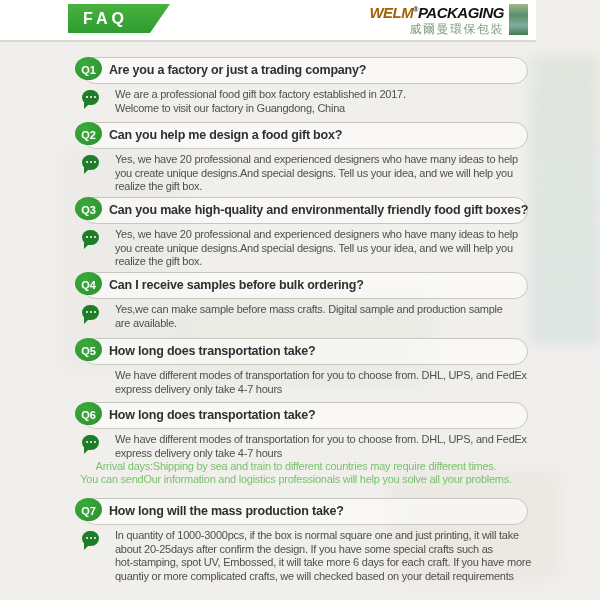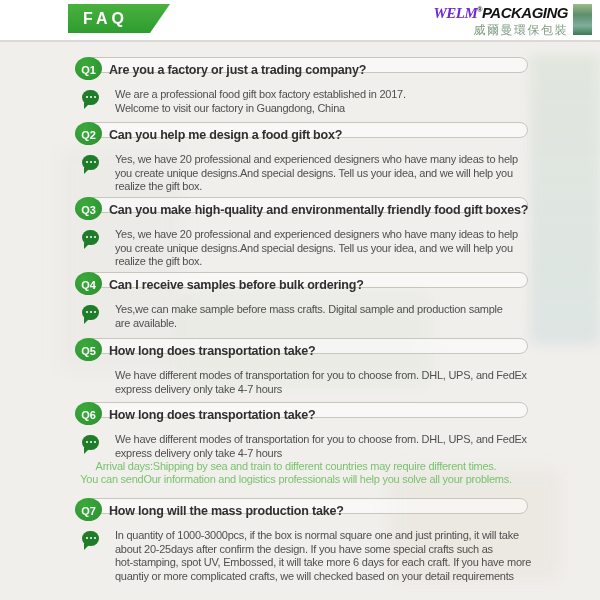--- a/index.html
+++ b/index.html
@@ -3,36 +3,36 @@
 <meta charset="utf-8">
 <style>
   html,body{margin:0;padding:0;}
   body{
     width:600px;height:600px;overflow:hidden;position:relative;
     font-family:"Liberation Sans", sans-serif;
     background:#f1efec;
   }
   
   .header{
-    position:absolute;top:0;left:0;width:600px;height:40px;
+    position:absolute;top:0;left:0;width:536px;height:40px;
     background:#ffffff;border-bottom:2px solid #dcd9d4;z-index:5;
   }
   .faq-banner{
     position:absolute;left:68px;top:4px;width:102px;height:29px;
     background:linear-gradient(180deg,#48b23d,#2f9c31);
     clip-path:polygon(0 0,100% 0,calc(100% - 20px) 100%,0 100%);
     color:#fff;font-weight:bold;font-size:16px;letter-spacing:4px;
     line-height:29px;padding-left:15px;box-sizing:border-box;
   }
   .logo{
     position:absolute;right:32px;top:5px;text-align:right;line-height:1;
     font-style:italic;font-weight:bold;
   }
   .logo .row1{font-size:15px;letter-spacing:-0.5px;white-space:nowrap;}
-  .logo .green{color:#6d28d9;font-family:Liberation Serif, serif;}
+  .logo .green{color:#a16207;}
   .logo .black{color:#141414;}
   .logo .reg{font-size:7px;vertical-align:super;font-style:normal;color:#141414;}
   .logo .row2{
     font-style:normal;font-size:12px;font-weight:normal;color:#7f9c81;
     letter-spacing:1.5px;margin-top:3px;white-space:nowrap;
   }
   .logo-strip{
     position:absolute;right:8px;top:4px;width:19px;height:31px;
     background:linear-gradient(180deg,#9fb98a 0%,#5c8f6b 35%,#7fae9c 70%,#3d7a52 100%);
   }
@@ -46,21 +46,21 @@
   
   .faq-list{position:absolute;top:0;left:0;width:600px;height:600px;z-index:2;}
   .faq-item{position:absolute;left:75px;width:470px;}
   .q-circle{
     position:absolute;left:0;top:0;width:27px;height:23px;border-radius:50%;
     background:radial-gradient(circle at 35% 30%,#3aa93a,#2c9130);
     color:#fff;font-weight:bold;font-size:11px;text-align:center;line-height:27px;
     z-index:3;
   }
   .q-pill{
-    position:absolute;left:7px;top:0;width:446px;height:16px;box-sizing:border-box;
+    position:absolute;left:7px;top:0;width:446px;height:27px;box-sizing:border-box;
     border:1px solid #c7c7bd;border-radius:14px;background:rgba(255,255,255,.55);
     padding-left:26px;line-height:25px;
     font-size:12.5px;font-weight:bold;color:#303030;letter-spacing:-0.2px;
     white-space:nowrap;
   }
   .answer{position:absolute;left:0;top:31px;width:463px;}
   .chat-icon{position:absolute;left:6px;top:2px;width:20px;height:20px;}
   .chat-icon .bubble{
     position:absolute;left:1px;top:0;width:17px;height:15px;
     background:#1f7d2a;border-radius:50%/55%;

